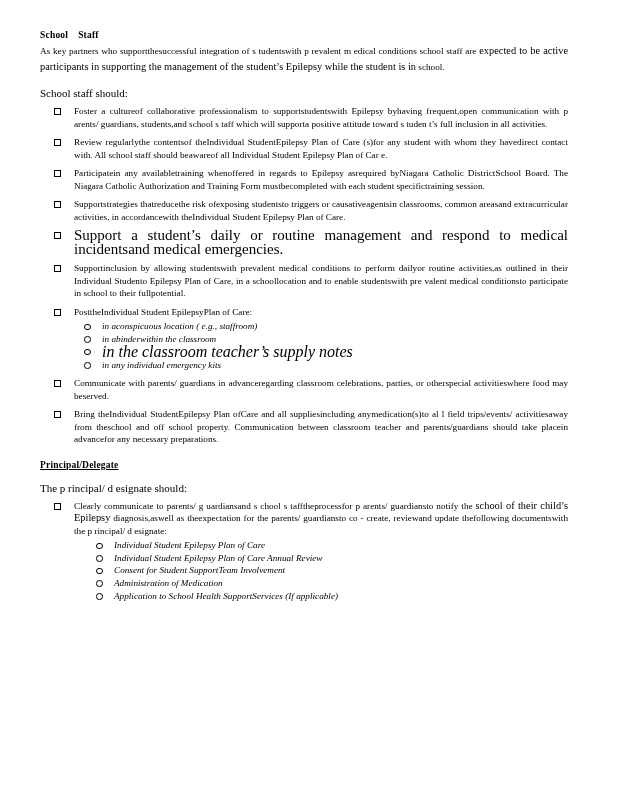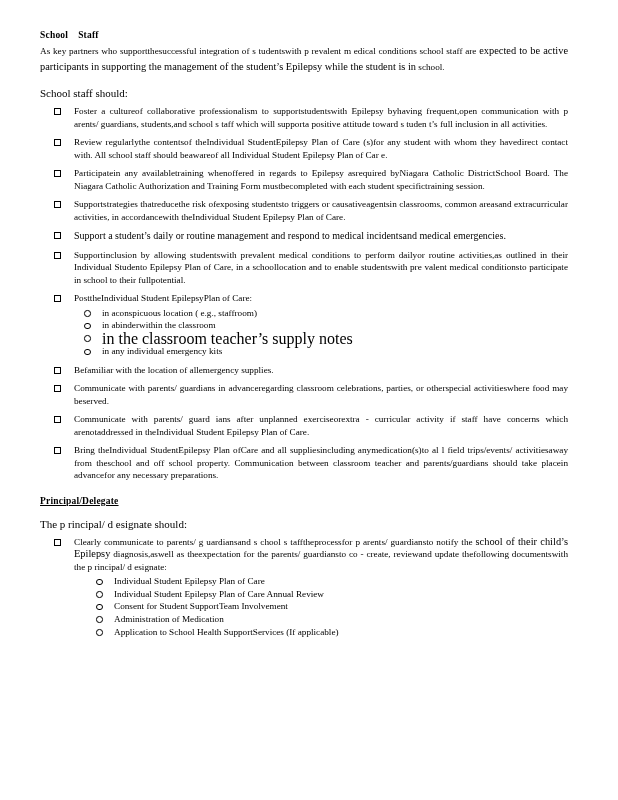--- a/index.html
+++ b/index.html
@@ -28,21 +28,21 @@
     margin: 0 0 3px 0;
   }
   .h-bold .sp { display: inline-block; width: 10px; }
   p.body {
     margin: 0 0 2px 0;
     font-size: 9.2px;
     line-height: 12.5px;
     text-align: justify;
   }
   p.body.big {
-    font-size: 10px;
+    font-size: 15px;
     line-height: 13.5px;
   }
   .lead {
     margin: 0 0 8px 0;
     font-size: 9.2px;
     line-height: 15px;
     text-align: justify;
   }
   .lead .emph {
     font-size: 10.4px;
@@ -67,20 +67,21 @@
     left: 14px;
     top: 3px;
     width: 5px;
     height: 5px;
     border: 1px solid #000;
   }
   ul.l2 {
     list-style: none;
     margin: 1px 0 0 0;
     padding: 0;
+    font-style: italic;
   }
   ul.l2 > li {
     position: relative;
     padding-left: 28px;
     font-size: 9.2px;
     line-height: 12.6px;
   }
   ul.l2 > li::before {
     content: "";
     position: absolute;
@@ -147,27 +148,21 @@
       <li>
         <p class="body">PosttheIndividual    Student    EpilepsyPlan   of Care:</p>
         <ul class="l2">
           <li>in aconspicuous    location   ( e.g., staffroom)</li>
           <li>in abinderwithin   the  classroom</li>
           <li class="big">in the classroom teacher’s supply notes</li>
           <li>in any individual   emergency   kits</li>
         </ul>
       </li>
       <li>
-        <p class="body nojust">Befamiliar   with  the  location  of allemergency    supplies.</p>
-      </li>
-      <li>
         <p class="body">Communicate    with  parents/  guardians  in advanceregarding      classroom   celebrations,   parties,  or otherspecial   activitieswhere    food  may  beserved.</p>
-      </li>
-      <li>
-        <p class="body">Communicate    with  parents/  guard ians  after  unplanned    exerciseorextra     - curricular  activity  if  staff  have   concerns   which  arenotaddressed    in  theIndividual   Student    Epilepsy  Plan  of Care.</p>
       </li>
       <li>
         <p class="body">Bring  theIndividual   StudentEpilepsy    Plan  ofCare  and  all suppliesincluding      anymedication(s)to     al  l field   trips/events/ activitiesaway     from  theschool   and  off school  property.  Communication      between   classroom   teacher   and  parents/guardians      should   take  placein    advancefor   any  necessary   preparations.</p>
       </li>
     </ul>
   </div>
 
   <div class="sect2">
     <div class="h-bold">Principal/Delegate</div>
     <div class="intro">The  p rincipal/  d esignate   should:</div>

